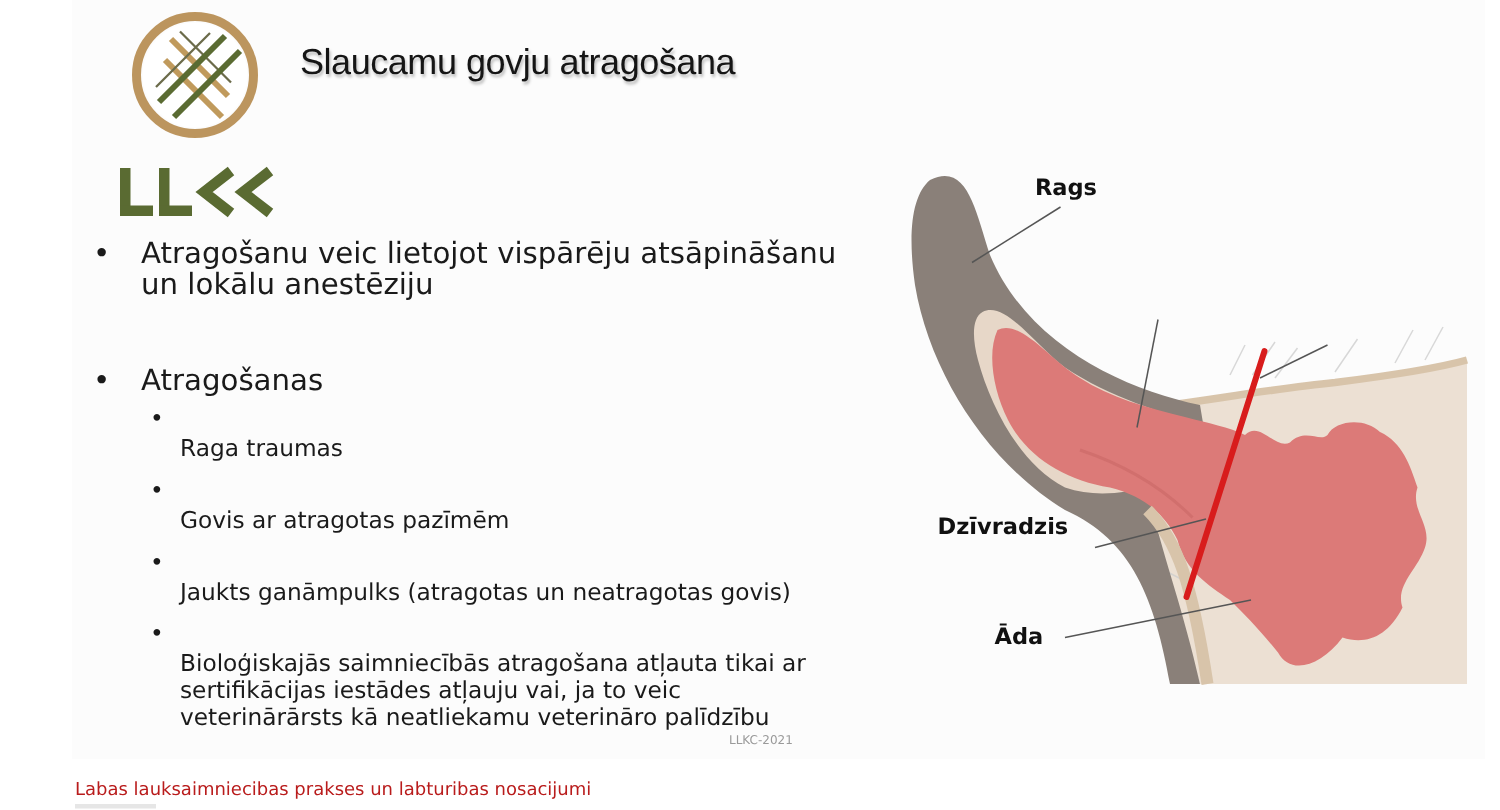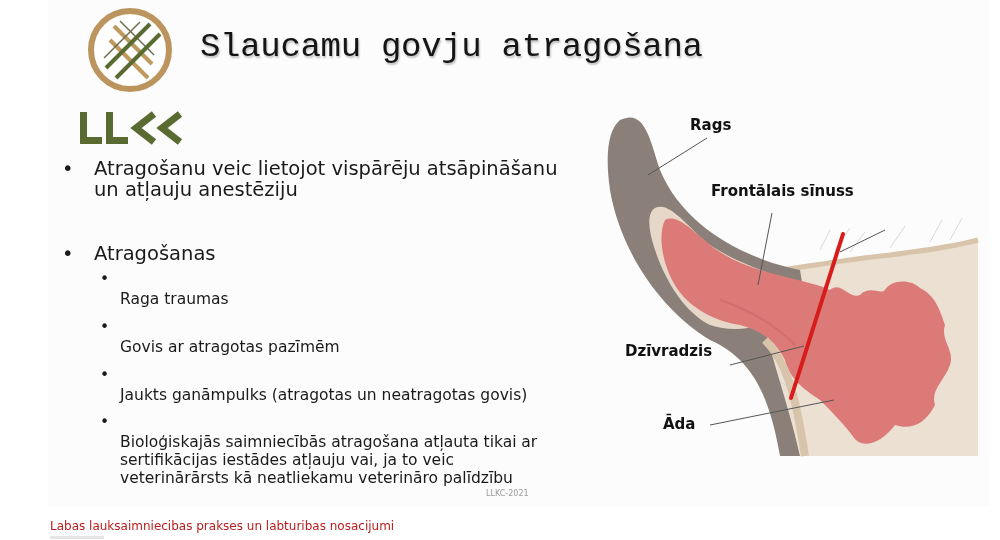--- a/index.html
+++ b/index.html
@@ -1,19 +1,19 @@
 <!DOCTYPE html>
 <html><head>
 <meta charset="utf-8">
 <style>
   html,body{margin:0;padding:0;background:#ffffff;}
   body{width:1000px;height:540px;position:relative;overflow:hidden;font-family:"DejaVu Sans",sans-serif;}
   .slide{position:absolute;left:48px;top:0;width:942px;height:506px;background:#fcfcfc;}
   .logo{position:absolute;left:78px;top:6px;width:110px;height:146px;}
-  .title{position:absolute;left:200px;top:28px;font-family:Liberation Mono, monospace;font-size:34px;color:#151515;letter-spacing:-0.3px;text-shadow:1px 2px 2px rgba(0,0,0,0.25);white-space:nowrap;}
+  .title{position:absolute;left:200px;top:28px;font-family:Liberation Sans, sans-serif;font-size:24px;color:#151515;letter-spacing:-0.3px;text-shadow:1px 2px 2px rgba(0,0,0,0.25);white-space:nowrap;}
   .bul{position:absolute;color:#1a1a1a;font-family:"DejaVu Sans",sans-serif;white-space:nowrap;}
   .l1{left:62px;font-size:19.5px;line-height:21px;}
   .l2{left:100px;font-size:15.5px;line-height:18px;}
   .l1 .dot,.l2 .dot{position:absolute;}
   .l1 .dot{left:0;}
   .l1 .txt{position:absolute;left:32px;}
   .l2 .dot{left:0;}
   .l2 .txt{position:absolute;left:20px;margin-top:20px;}
   .footer-code{position:absolute;left:486px;top:489px;font-size:8px;color:#9a9a9a;font-family:"DejaVu Sans",sans-serif;}
   .caption{position:absolute;left:50px;top:519px;font-size:12px;color:#b91c1c;font-family:"DejaVu Sans",sans-serif;}
@@ -49,21 +49,21 @@
   </svg>
 </div>
 
 <div class="title">Slaucamu govju atragošana</div>
 
 <div class="bul l1" style="top:158px;">
   <span class="dot">•</span>
   <span class="txt">Atragošanu veic lietojot vispārēju atsāpināšanu</span>
 </div>
 <div class="bul l1" style="top:179px;">
-  <span class="txt">un atļauju anestēziju</span>
+  <span class="txt">un lokālu anestēziju</span>
 </div>
 
 <div class="bul l1" style="top:243px;">
   <span class="dot">•</span>
   <span class="txt">Atragošanas</span>
 </div>
 
 <div class="bul l2" style="top:270px;">
   <span class="dot">•</span>
   <span class="txt">Raga traumas</span>
@@ -119,19 +119,18 @@
 
     <g stroke="#555" stroke-width="1">
       <line x1="117" y1="38" x2="58" y2="75"></line>
       <line x1="182" y1="113" x2="168" y2="185"></line>
       <line x1="295" y1="130" x2="250" y2="152"></line>
       <line x1="140" y1="265" x2="214" y2="246"></line>
       <line x1="120" y1="325" x2="244" y2="300"></line>
     </g>
   </svg>
   <div class="lbl" style="left:100px;top:16px;">Rags</div>
-  <div class="lbl" style="left:121px;top:82px;">Frontālais sīnuss</div>
   <div class="lbl" style="left:35px;top:242px;">Dzīvradzis</div>
   <div class="lbl" style="left:73px;top:315px;">Āda</div>
 </div>
 
 <div class="caption">Labas lauksaimniecibas prakses un labturibas nosacijumi</div>
 <div class="caption-bar"></div>
 
 </body></html>

